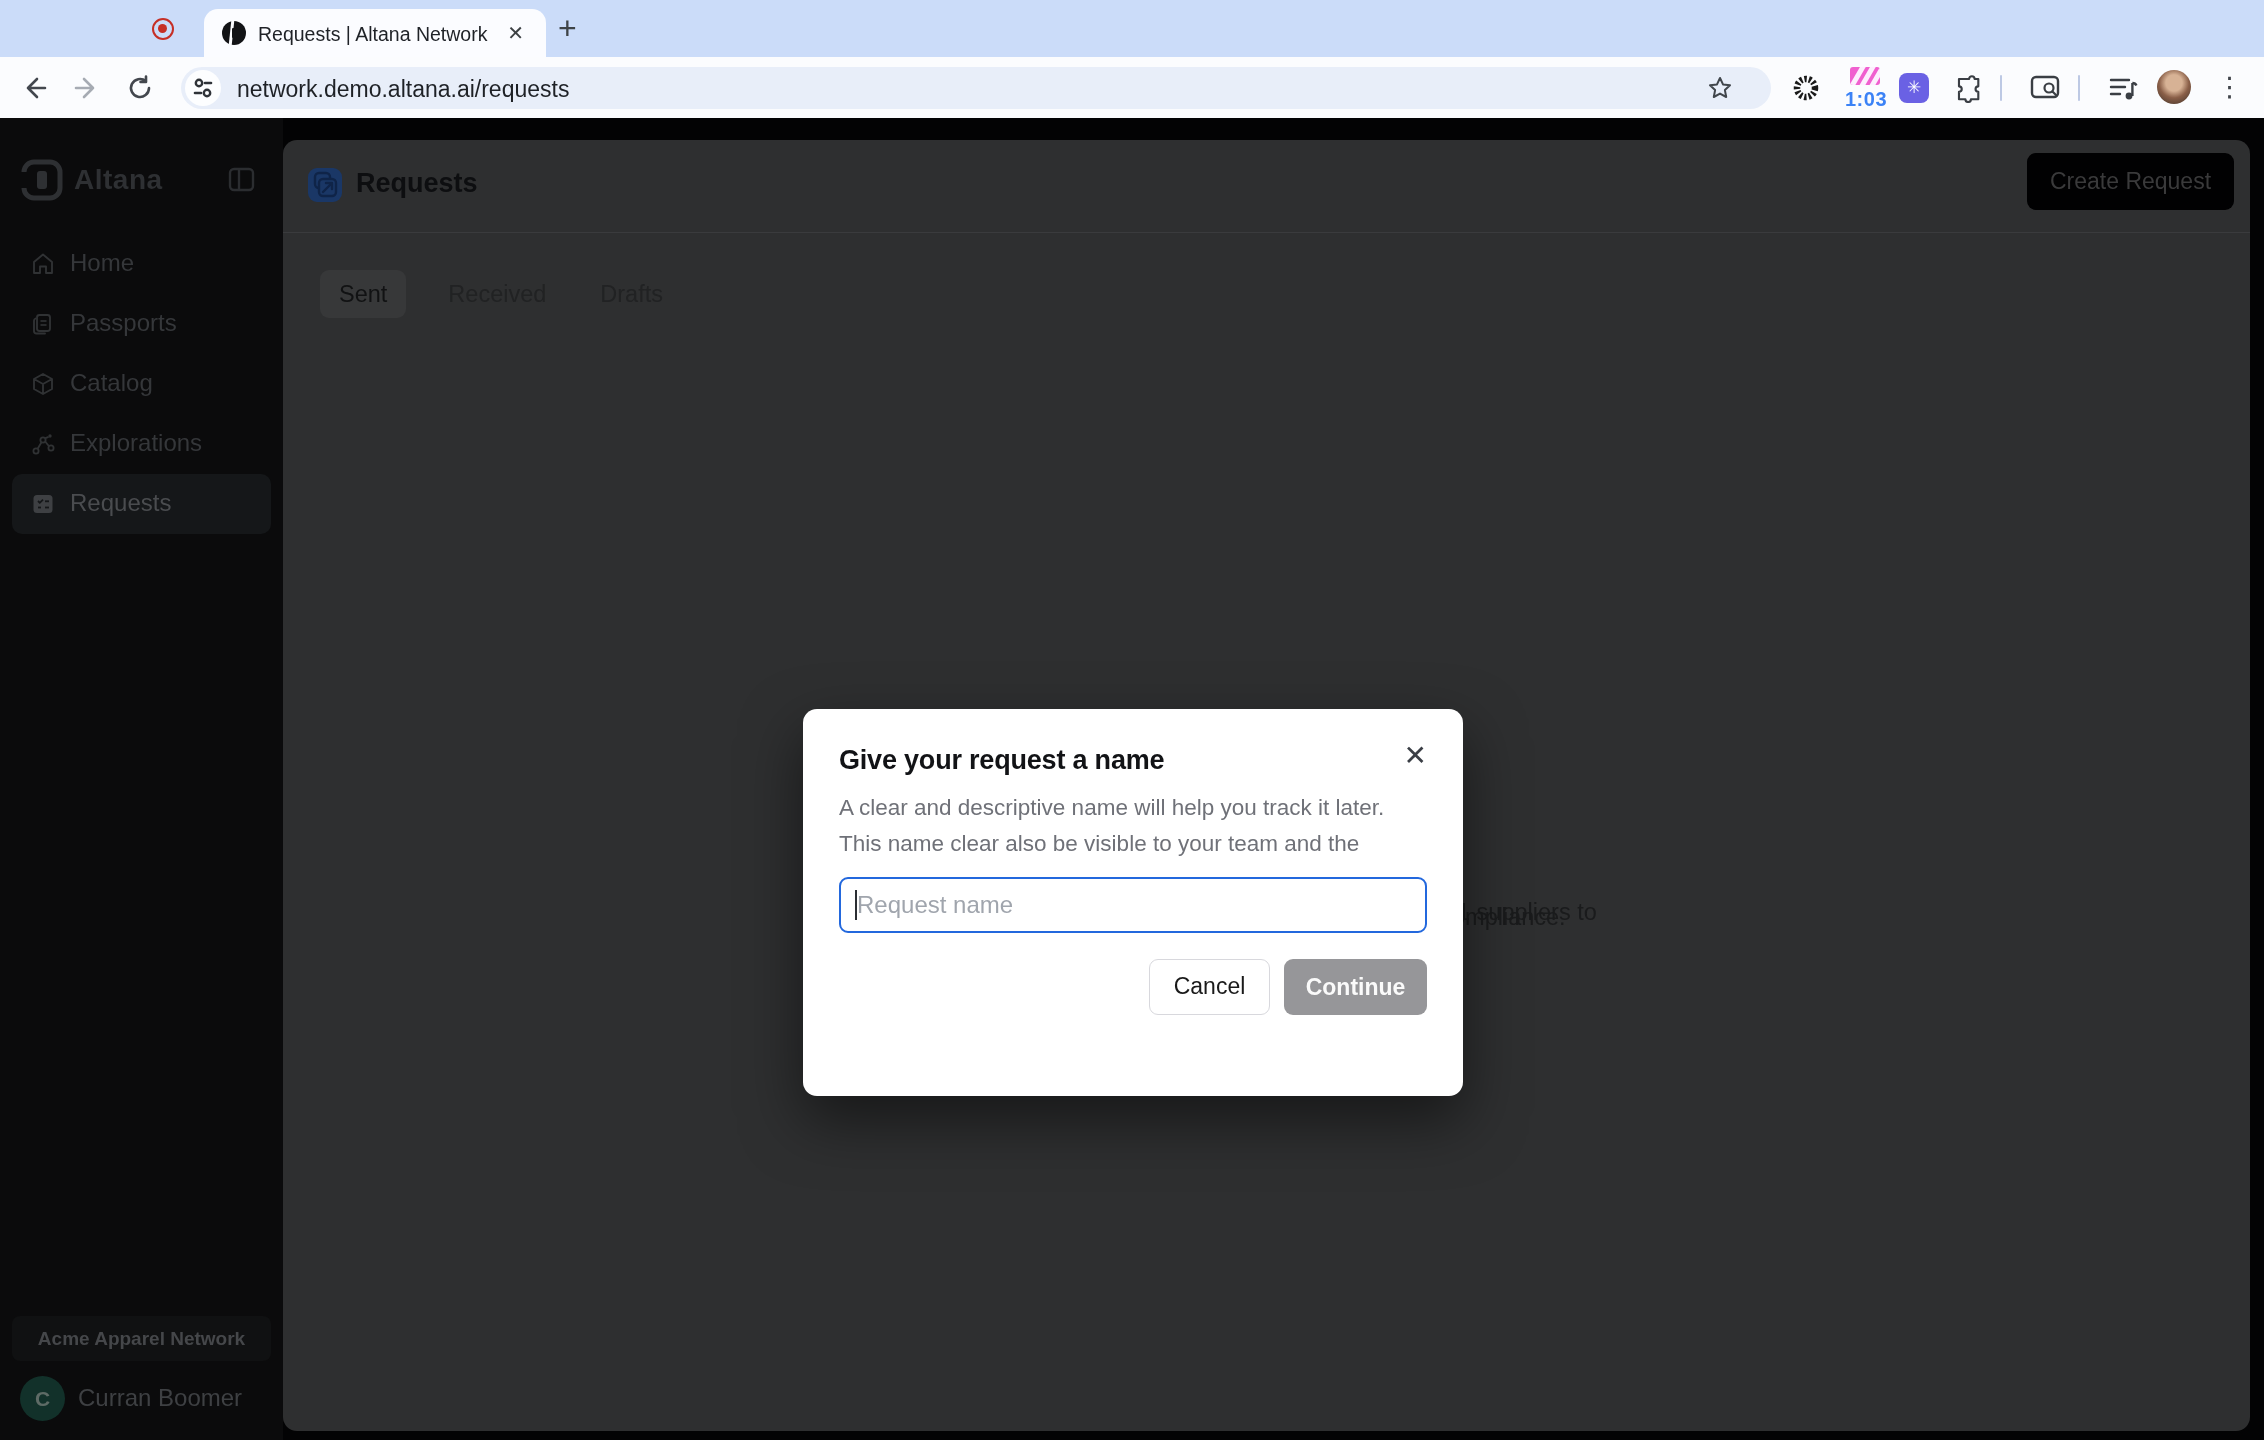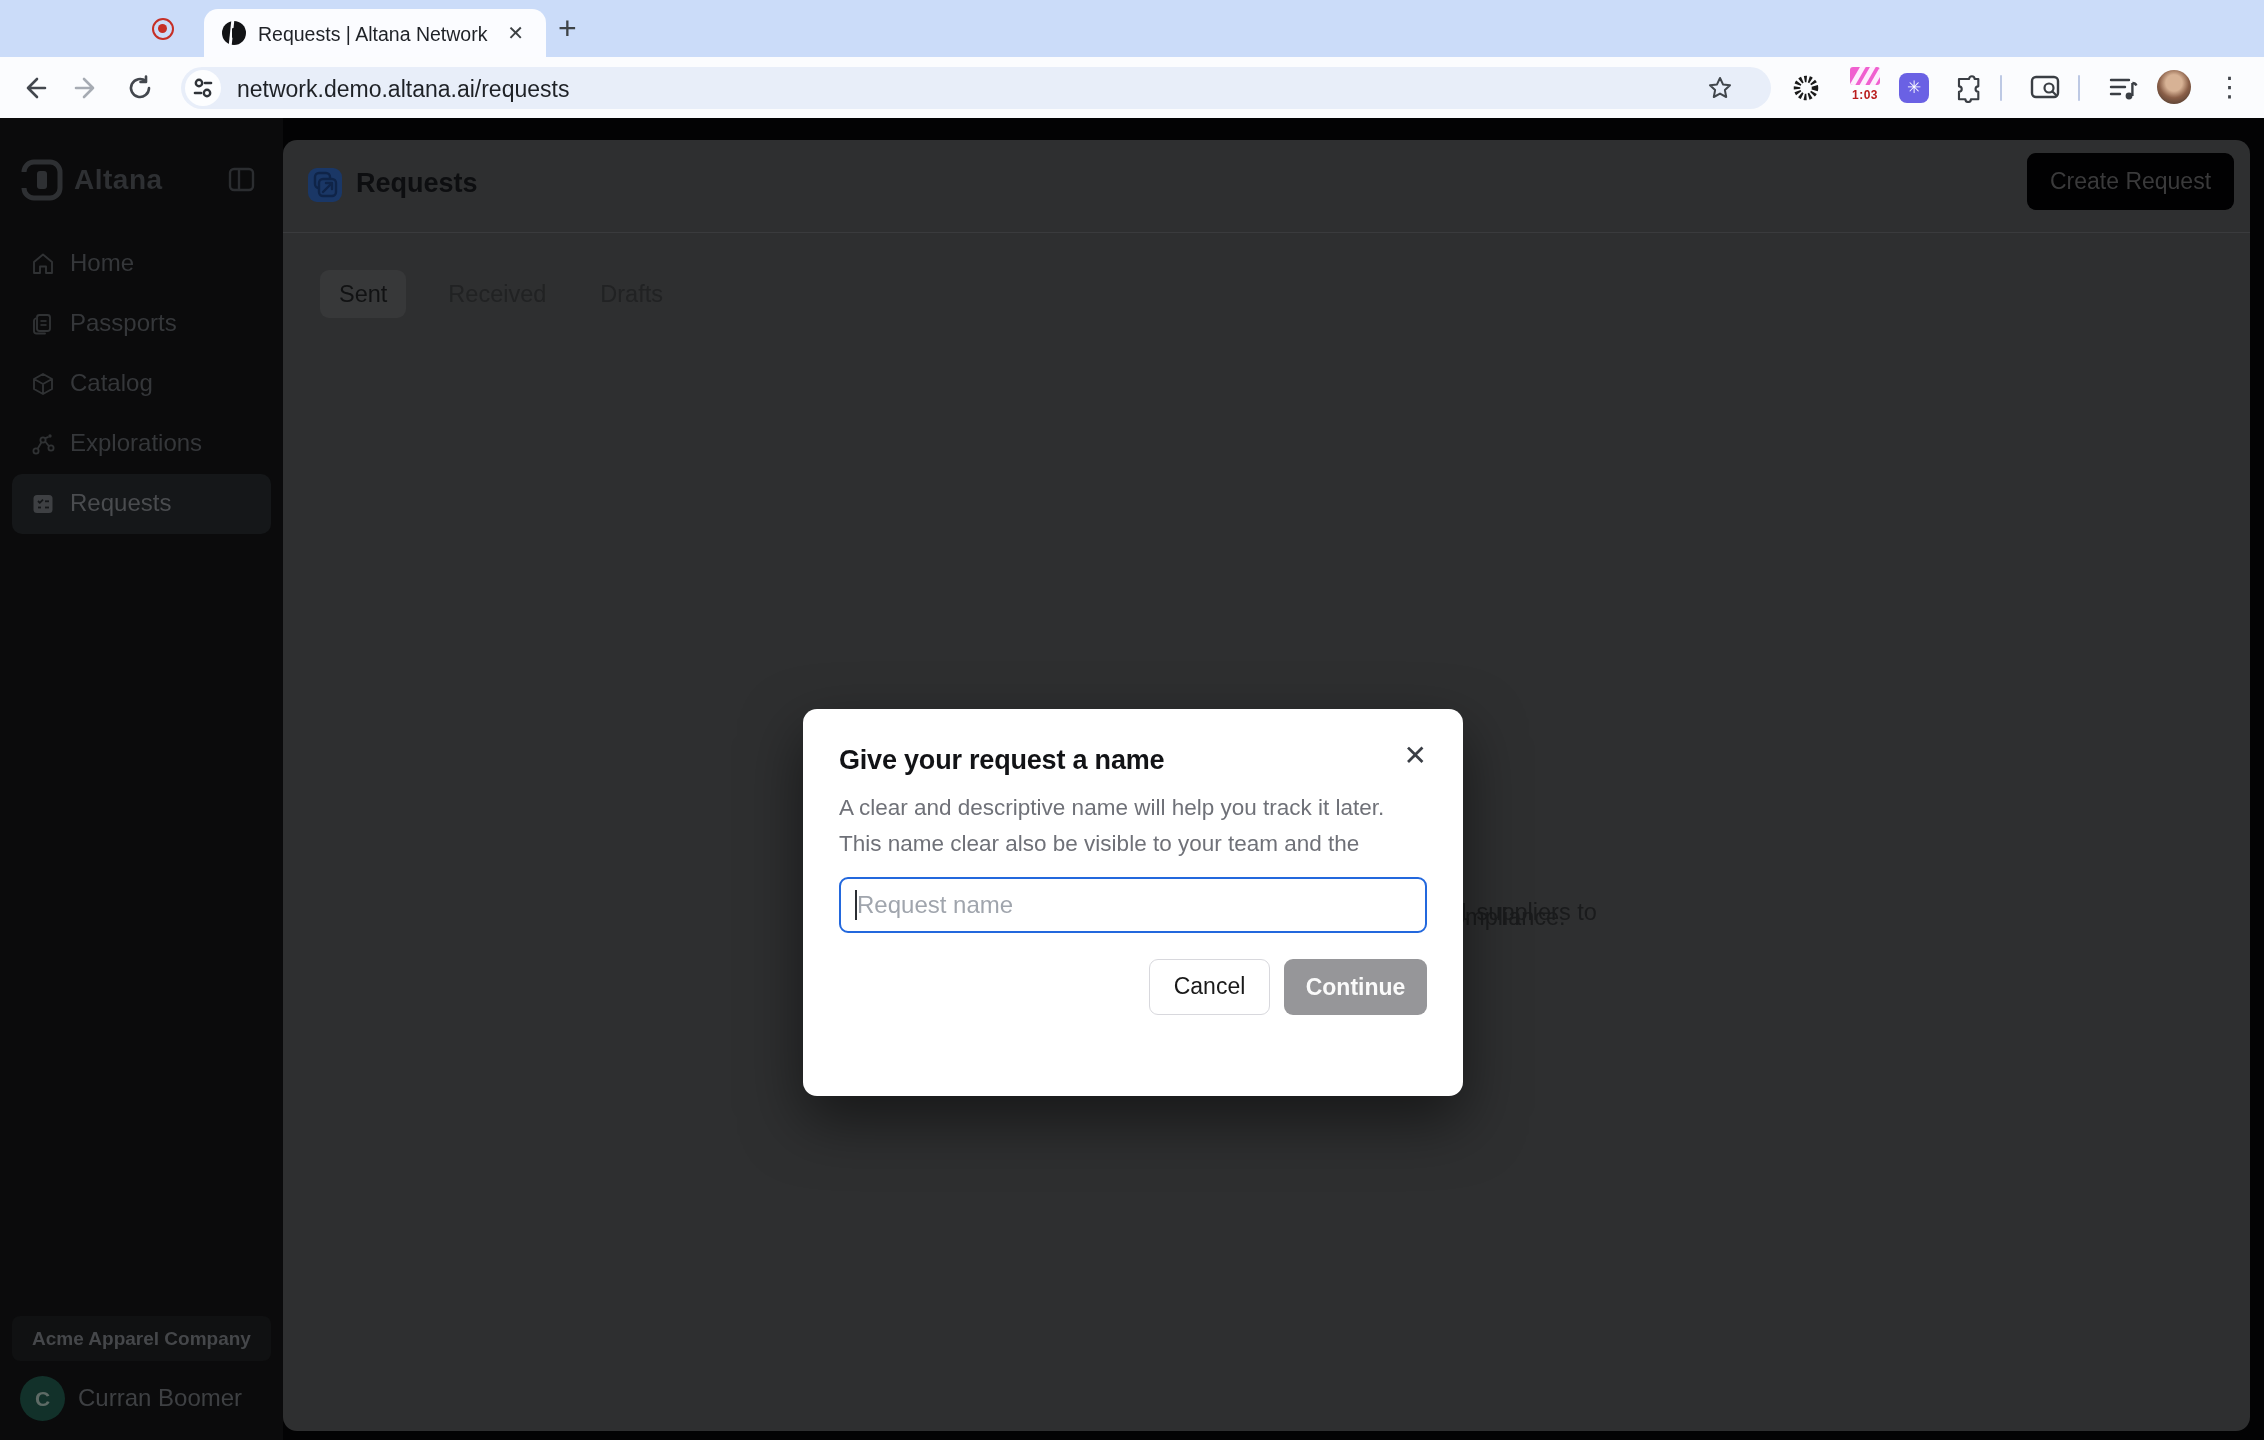--- a/index.html
+++ b/index.html
@@ -23,21 +23,21 @@
   .toolbar { position:absolute; left:0; top:57px; width:2264px; height:61px; background:#FBFCFE; }
   .nav-ico { position:absolute; top:17px; width:28px; height:28px; }
   .urlpill { position:absolute; left:181px; top:10px; width:1590px; height:42px; background:#E8EEF9; border-radius:22px; }
   .tune-wrap { position:absolute; left:4px; top:3px; width:36px; height:36px; background:#FDFEFF; border-radius:50%; }
   .url-text { position:absolute; left:56px; top:9px; font-size:23px; color:#1E2126; }
   .star { position:absolute; right:38px; top:8px; width:26px; height:26px; }
   .ext-spinner { left:1792px; top:17px; position:absolute; width:28px; height:28px; }
   .ext-rec { position:absolute; left:1845px; top:10px; width:40px; height:46px; text-align:center; }
   .rec-flag { width:30px; height:18px; margin:0 auto; background:#F060CF; border-radius:3px; position:relative; overflow:hidden; }
   .rec-flag i { position:absolute; top:-4px; width:5px; height:30px; background:#FDEFFE; transform:rotate(30deg); }
-  .rec-time { font-size:12px; font-weight:700; color:#b91c1c; margin-top:3px; letter-spacing:0.5px; }
+  .rec-time { font-size:20px; font-weight:700; color:#3b82f6; margin-top:3px; letter-spacing:0.5px; }
   .ext-purple { position:absolute; left:1899px; top:16px; width:30px; height:30px; background:#6A61E4; border-radius:8px; color:#fff; text-align:center; font-size:17px; line-height:30px; }
   .ext-puzzle { position:absolute; left:1953px; top:16px; width:30px; height:30px; }
   .tb-sep { position:absolute; top:18px; width:2px; height:26px; background:#BDC9E4; border-radius:1px; }
   .ext-screensearch { position:absolute; left:2030px; top:17px; width:30px; height:28px; }
   .ext-media { position:absolute; left:2108px; top:17px; width:30px; height:28px; }
   .avatar-chrome { position:absolute; left:2157px; top:13px; width:34px; height:34px; border-radius:50%;
      background:radial-gradient(circle at 50% 38%, #D7B295 0 30%, #8A5F48 55%, #3A2E26 100%); }
   .menu-dots { position:absolute; left:2216px; top:13px; font-size:27px; color:#3F4349; line-height:34px; }
 
   
@@ -240,21 +240,21 @@
             <path d="M8 10 l1.8 1.8 L13 8.6" stroke="#151719" stroke-width="1.8" fill="none"></path>
             <line x1="15" y1="10.3" x2="19" y2="10.3" stroke="#151719" stroke-width="1.8"></line>
             <line x1="8" y1="16.5" x2="11" y2="16.5" stroke="#151719" stroke-width="1.8"></line>
             <line x1="15" y1="16.5" x2="19" y2="16.5" stroke="#151719" stroke-width="1.8"></line>
           </svg>
           <span class="nv-label">Requests</span>
         </div>
       </div>
 
       <div class="org-box">
-        <span>Acme Apparel Company</span>
+        <span>Acme Apparel Network</span>
       </div>
       <div class="user-row">
         <div class="user-avatar">
           <span>C</span>
         </div>
         <span class="user-name">Curran Boomer</span>
       </div>
     </div>
 
     <div class="frame">

